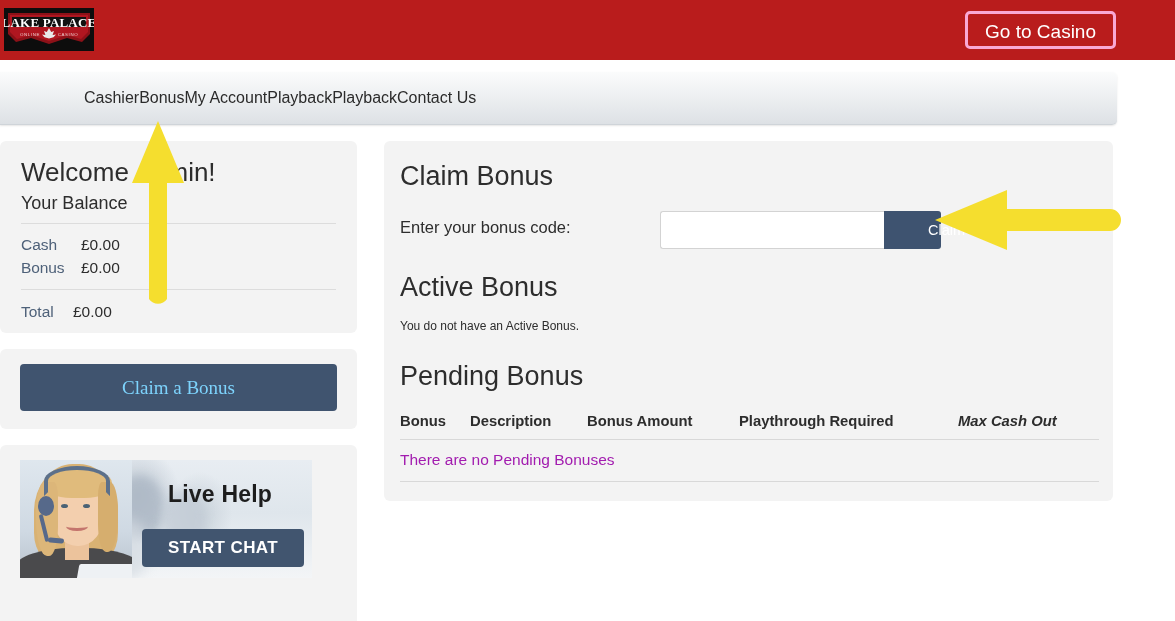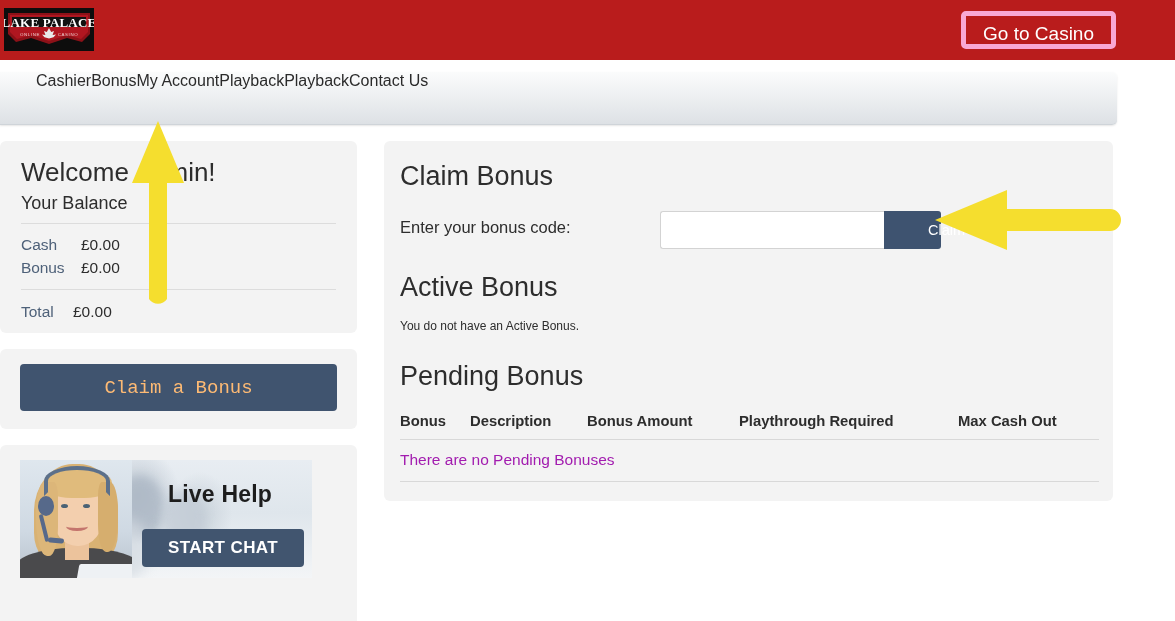--- a/index.html
+++ b/index.html
@@ -25,21 +25,21 @@
     left: 4px; top: 8px;
     width: 90px; height: 43px;
   }
   .logo svg { display: block; }
 
   .go-casino-btn {
     position: absolute;
     right: 59px; top: 11px;
     height: 38px;
     padding: 0 17px;
-    border: 5px solid #f9a8d4;
+    border: 3px solid #f9a8d4;
     border-radius: 5px;
     background: transparent;
     color: #ffffff;
     font-size: 19px;
     font-family: "Liberation Sans", sans-serif;
     line-height: 36px;
     cursor: pointer;
     white-space: nowrap;
   }
 
@@ -48,22 +48,24 @@
     position: absolute;
     left: 0; top: 72px;
     width: 1117px; height: 53px;
     background: linear-gradient(to bottom, #fbfcfc 0%, #eef0f2 45%, #dde1e5 100%);
     border-bottom: 1px solid #cfd4d9;
     border-radius: 0 5px 5px 0;
     box-shadow: 0 1px 2px rgba(0,0,0,0.10);
   }
   .nav-items {
     display: flex;
+    align-items: center;
     height: 100%;
     padding-left: 36px;
+    margin-left: 48px;
   }
   .nav-item {
     font-size: 16px;
     color: #2b2b2b;
     cursor: pointer;
     white-space: nowrap;
     font-family: "Liberation Sans", sans-serif;
   }
   .nav-item + .nav-item { margin-left: 0; }
   .nav-gap-1 { margin-left: 39px; }
@@ -137,25 +139,25 @@
   .claim-card {
     position: absolute;
     left: 0; top: 208px;
     width: 357px; height: 80px;
     padding: 15px 20px;
   }
   .claim-bonus-btn {
     display: block;
     width: 317px; height: 47px;
     background: #40546f;
-    color: #fdba74;
+    color: #7dd3fc;
     border: none;
     border-radius: 4px;
     font-size: 19px;
-    font-family: Liberation Mono, monospace;
+    font-family: Liberation Serif, serif;
     cursor: pointer;
   }
 
   .livehelp-card {
     position: absolute;
     left: 0; top: 304px;
     width: 357px; height: 297px;
     padding: 15px 20px;
   }
   .livehelp-banner {
@@ -401,21 +403,21 @@
   .bonus-table td {
     font-size: 15.5px;
     color: #a21caf;
     padding: 11px 0 12px 0;
     border-bottom: 1px solid #d8d8d8;
   }
   .th-bonus       { width: 70px; }
   .th-description { width: 117px; }
   .th-amount      { width: 152px; }
   .th-playthrough { width: 219px; }
-  .th-maxcash     { width: 141px; }
+  .th-maxcash     { width: 141px; font-style: italic; }
 
   
   .annot { position: absolute; pointer-events: none; }
   .arrow-up {
     left: 128px; top: 121px;
     width: 60px; height: 192px;
   }
   .arrow-left {
     left: 935px; top: 190px;
     width: 186px; height: 60px;

